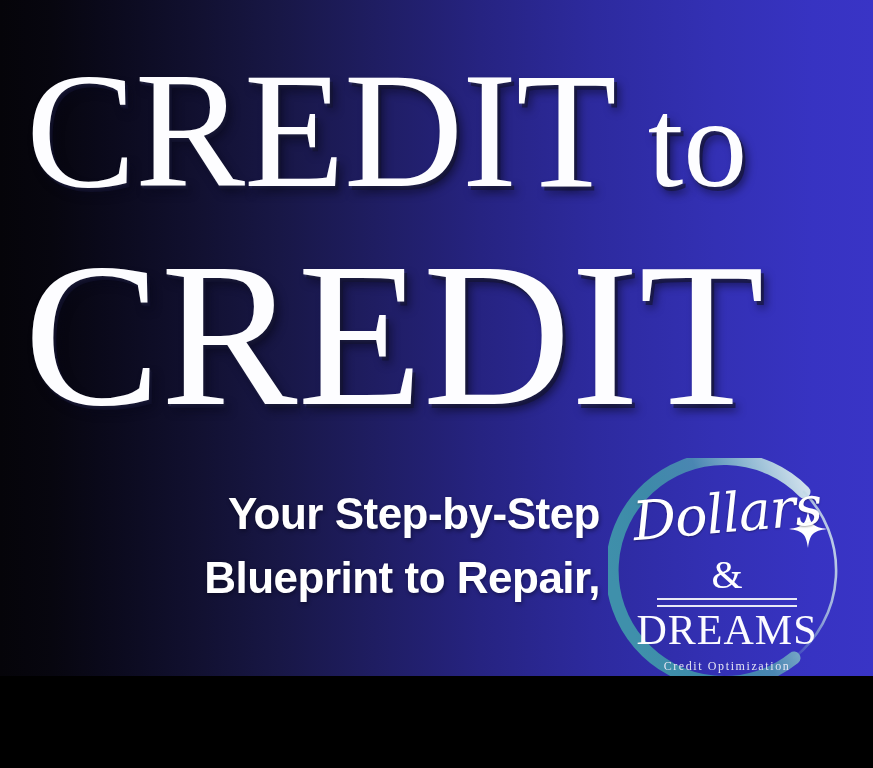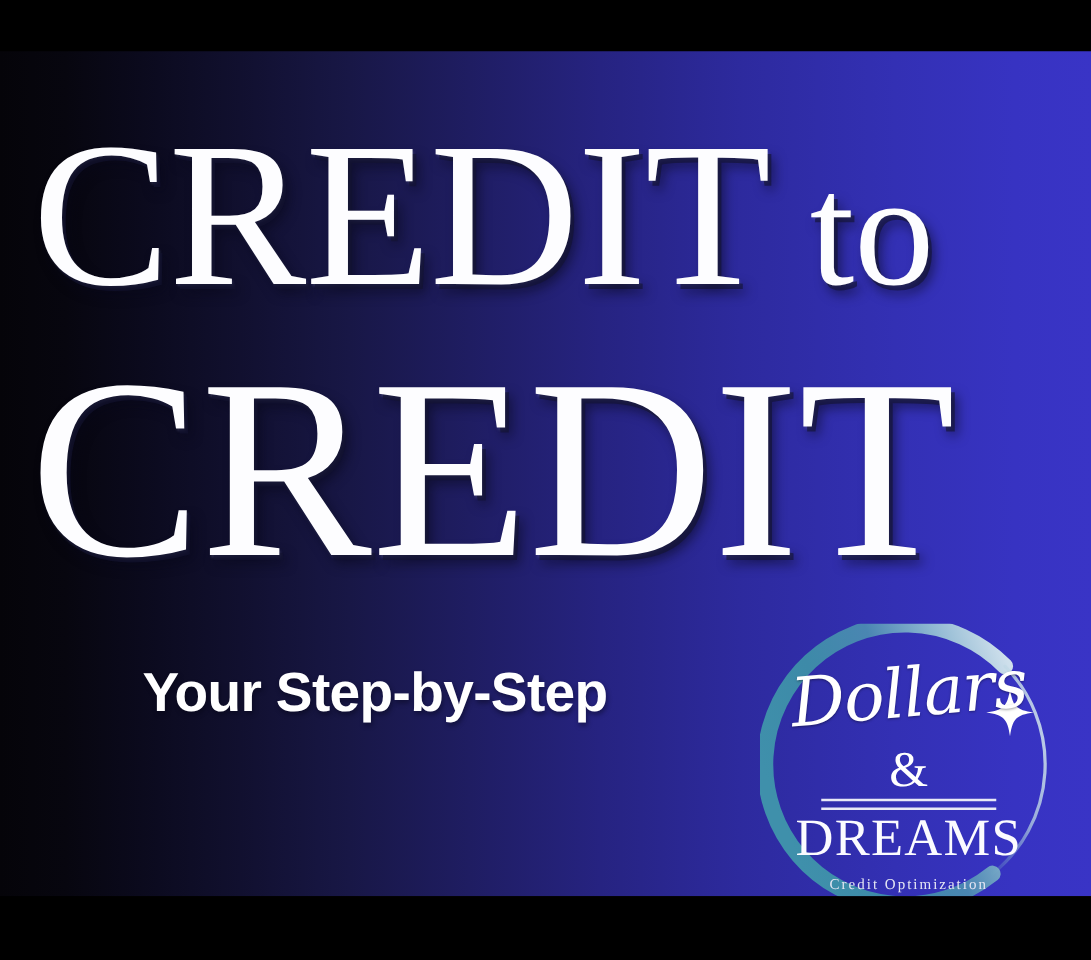--- a/index.html
+++ b/index.html
@@ -19,21 +19,20 @@
         #11102f 22%,
         #181746 32%,
         #1f1d62 43%,
         #262381 55%,
         #2d2a9e 68%,
         #3330b4 82%,
         #3733c2 93%,
         #3934c6 100%);
     font-family: "Liberation Sans", sans-serif;
     user-select: none;
-    margin-top: 41px;
   }
 
   
   .title-block {
     position: absolute;
     left: 0;
     top: 0;
     width: 873px;
   }
   .title-line {
@@ -75,20 +74,21 @@
   }
   .subtitle-line {
     font-family: "Liberation Sans", "DejaVu Sans", sans-serif;
     font-weight: bold;
     font-size: 44px;
     color: #ffffff;
     line-height: 1.46;
     letter-spacing: -0.5px;
     white-space: nowrap;
     text-shadow: 1px 2px 4px rgba(5,5,20,0.45);
+    text-align: right;
   }
 
   
   #logo-badge {
     position: absolute;
     left: 608px;
     top: 458px;
     width: 238px;
     height: 236px;
   }
@@ -145,20 +145,21 @@
 
 <div id="poster">
 
   <div class="title-block">
     <div class="title-line" id="title-line-1"><span>CREDIT</span><span class="small-to"> to</span></div>
     <div class="title-line" id="title-line-2">CREDIT</div>
   </div>
 
   <div class="subtitle-block">
     <div class="subtitle-line">Your Step-by-Step</div>
+    <div class="subtitle-line">Blueprint to Repair,</div>
   </div>
 
   <div id="logo-badge">
 
     <svg width="238" height="236" viewBox="0 0 238 236">
       <defs>
         <linearGradient id="ringGrad" x1="0" y1="0.55" x2="1" y2="0.1">
           <stop offset="0%" stop-color="#3f90ab"></stop>
           <stop offset="30%" stop-color="#3d8aa8"></stop>
           <stop offset="55%" stop-color="#4a86b2"></stop>

